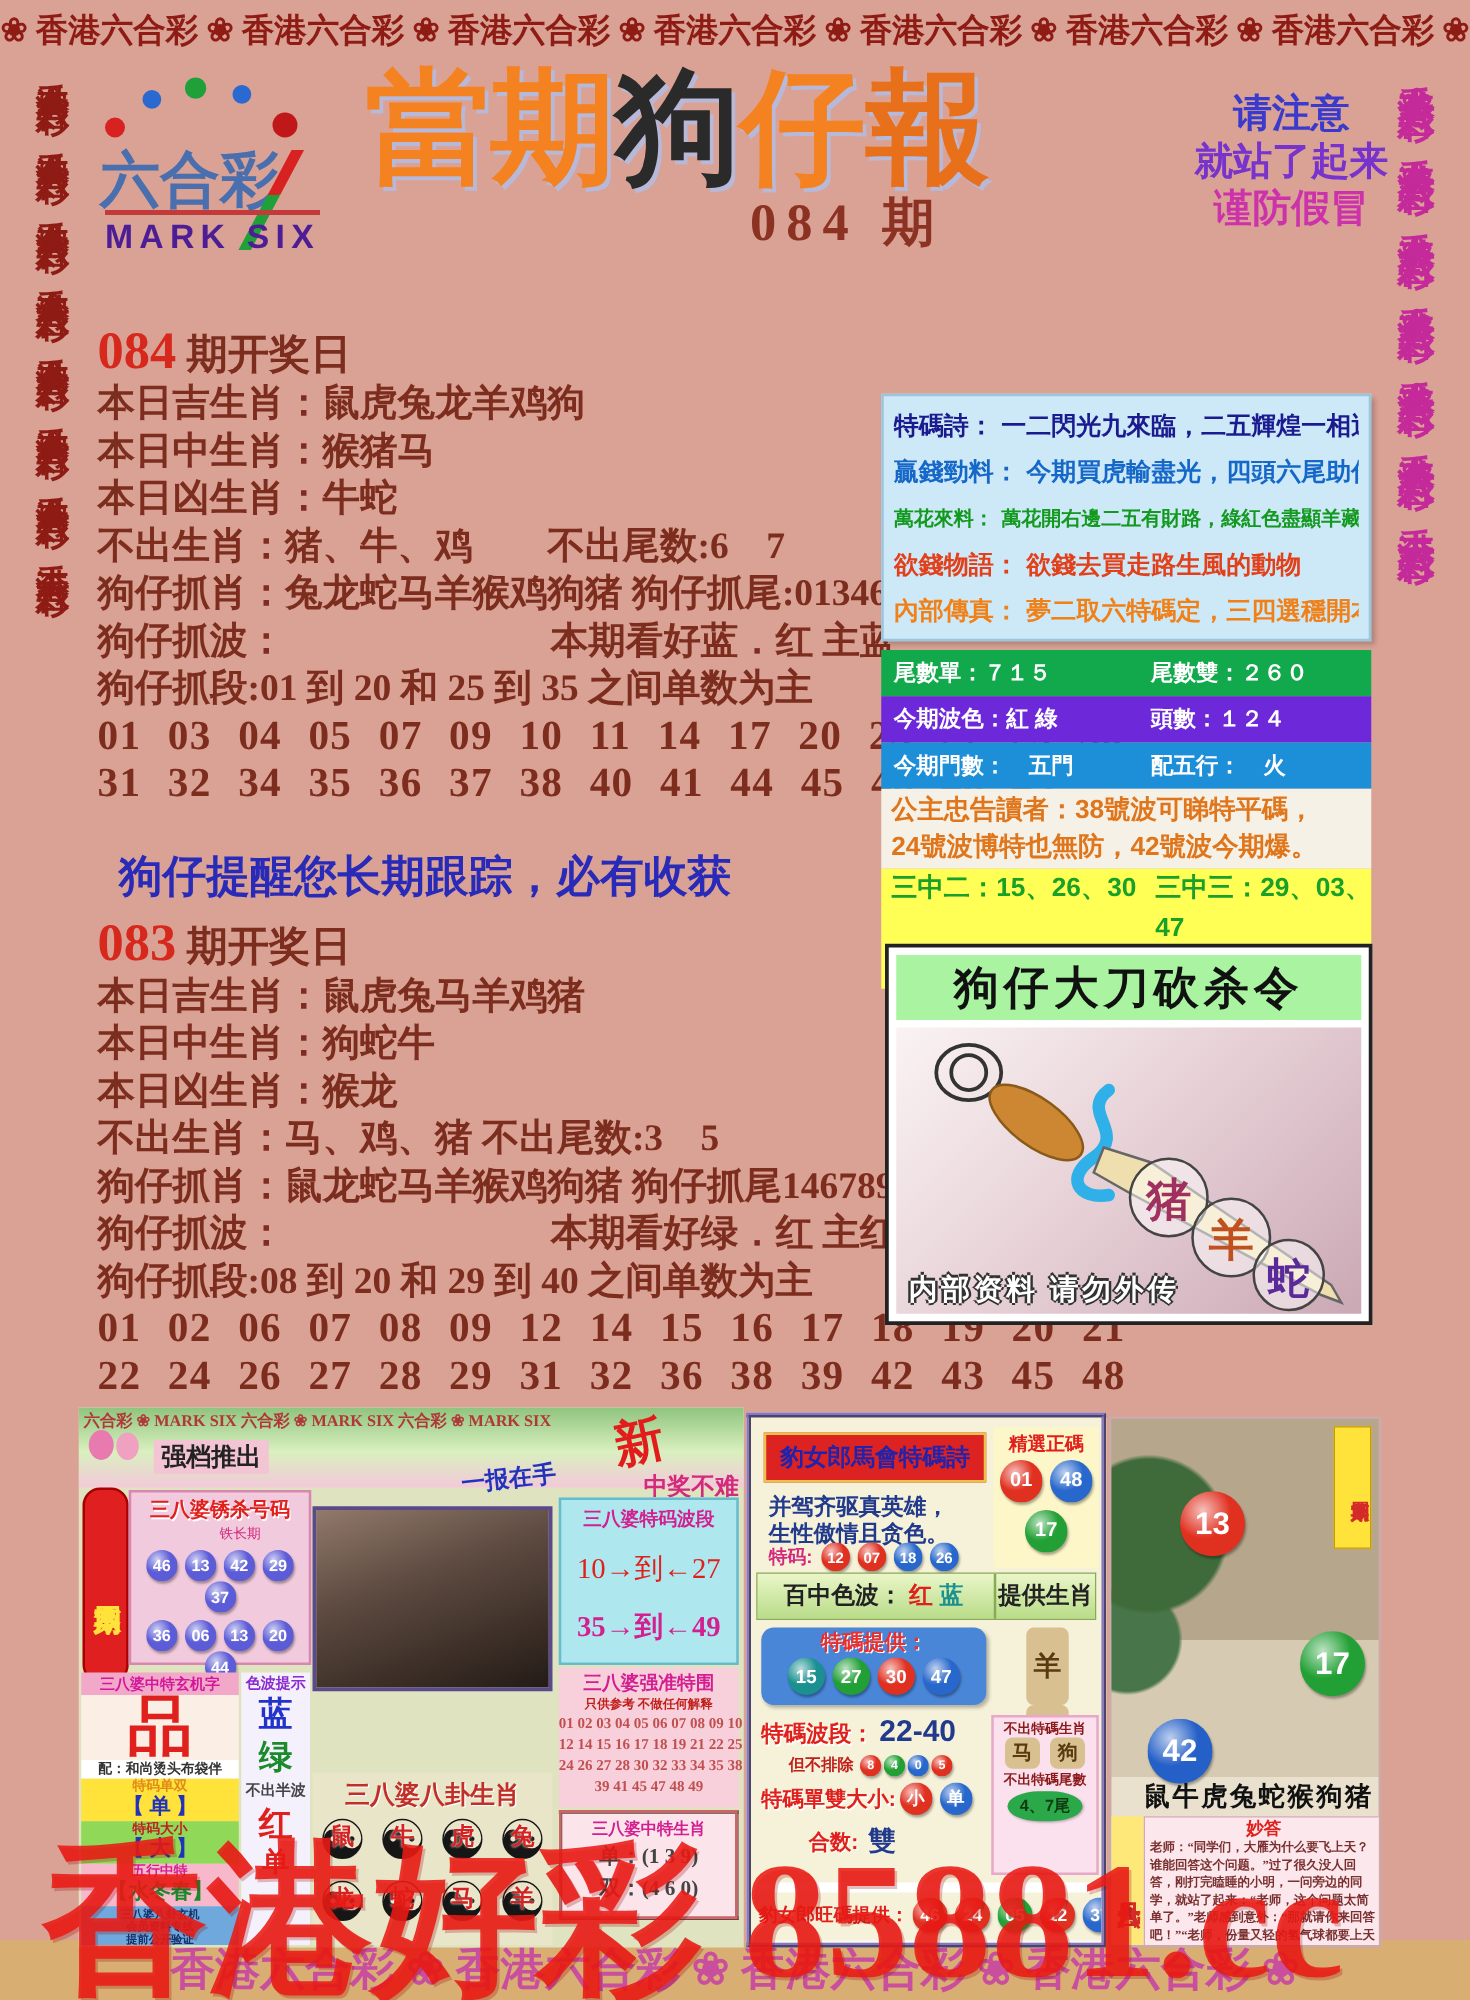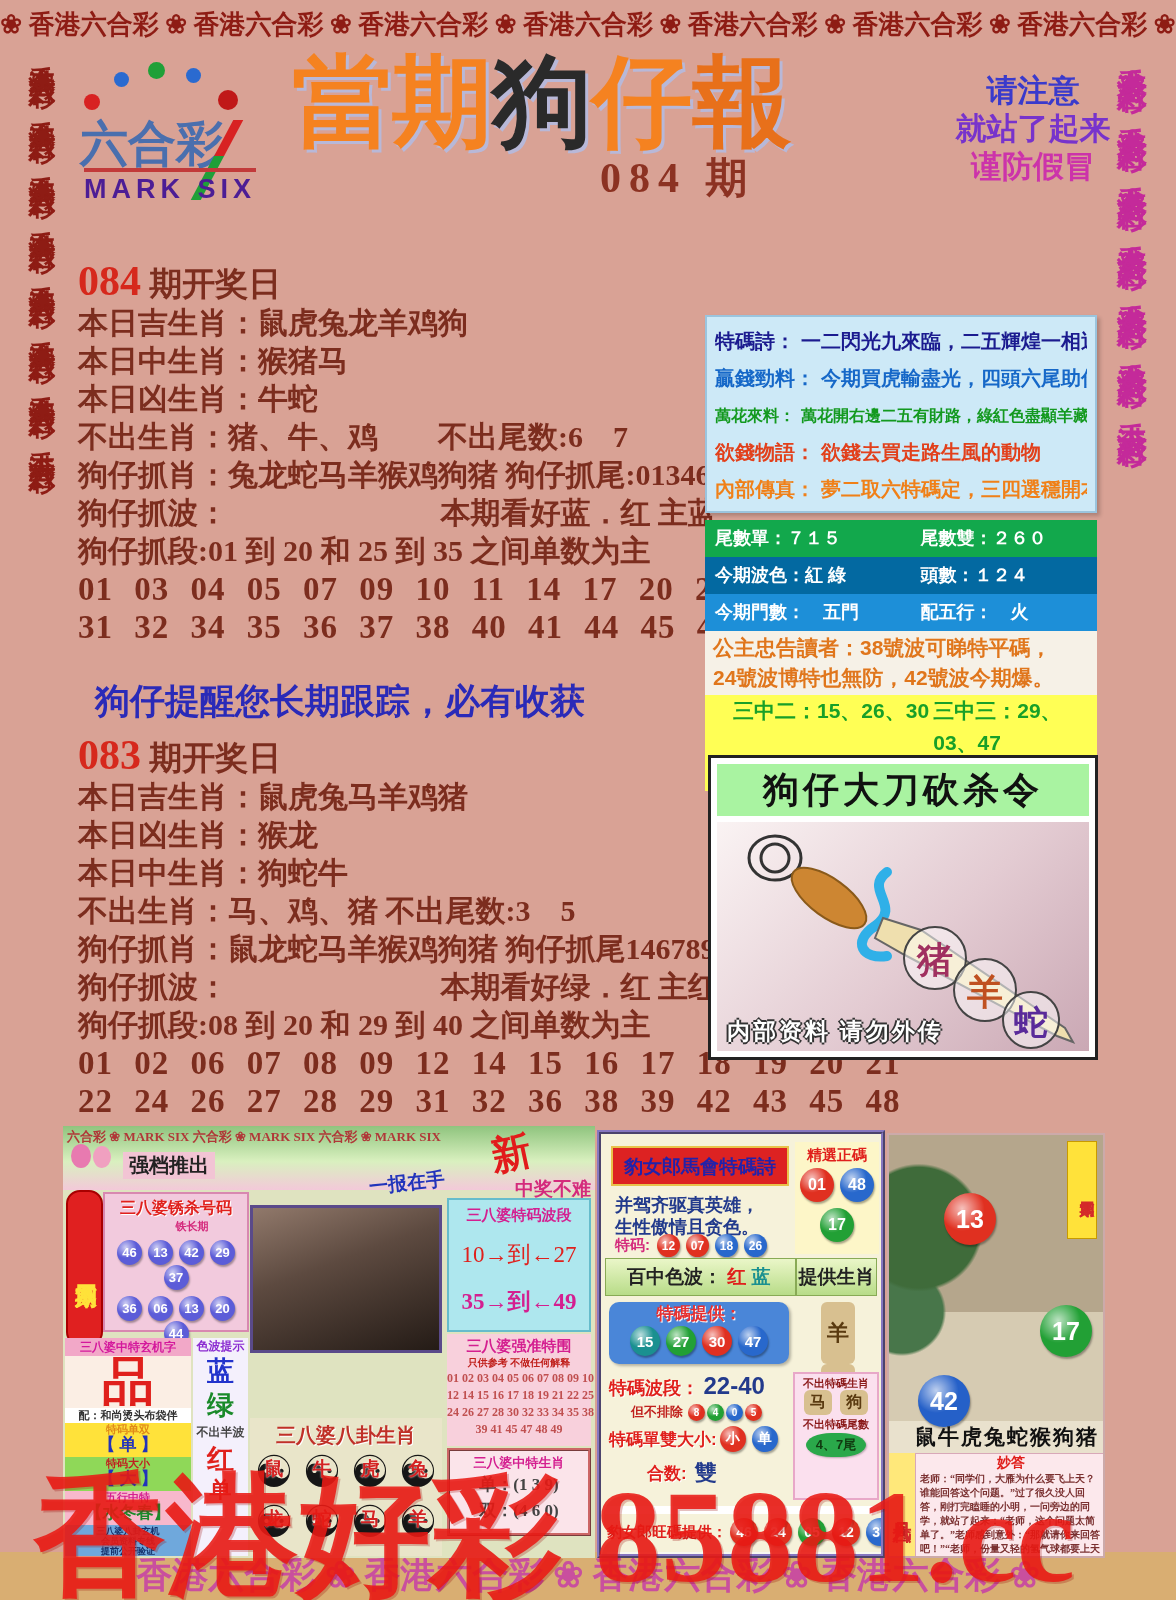--- a/index.html
+++ b/index.html
@@ -42,23 +42,23 @@
     border:2px solid #9bc4dd;box-shadow:3px 3px 4px #00000033;padding:6px 8px;box-sizing:border-box;
     font-family:"Liberation Sans","DejaVu Sans",sans-serif;}
   .pbrow{white-space:nowrap;overflow:hidden;font-weight:900;font-size:20px;line-height:37px;}
   .pbrow:nth-child(3){font-size:16px;}
   .pblabel{margin-right:6px;}
   
   .stats{position:absolute;left:705px;top:520px;width:392px;font-family:"Liberation Sans","DejaVu Sans",sans-serif;}
   .srow{display:flex;height:37px;line-height:37px;font-size:18px;font-weight:900;color:#fff;}
   .srow .c1{width:55%;padding-left:10px;box-sizing:border-box;white-space:nowrap;}
   .srow .c2{width:45%;white-space:nowrap;}
-  .s-green{background:#12a84c;}.s-red{background:#0369a1;}.s-blue{background:#1d8fd8;}
+  .s-green{background:#12a84c;}.s-red{background:#6d28d9;}.s-blue{background:#1d8fd8;}
   .warn{background:#f6f1e7;color:#e0761c;padding:2px 8px;font-size:21px;font-weight:900;line-height:30px;}
-  .syellow{background:#ffff55;color:#18a028;padding-left:20px;}
+  .syellow{background:#ffff55;color:#18a028;}
   .syellow .srowy{display:flex;font-size:21px;font-weight:900;line-height:32px;}
   .syellow .c1{width:55%;padding-left:8px;}.syellow .c2{width:45%;}
   
   .knife{position:absolute;left:708px;top:755px;width:390px;height:305px;background:#fff;border:3px solid #222;box-sizing:border-box;}
   .knife-head{margin:6px;height:52px;background:#a9f3a1;text-align:center;font-size:36px;font-weight:900;
     color:#111;line-height:52px;letter-spacing:4px;}
   .knife-body{position:absolute;left:6px;top:64px;right:6px;bottom:6px;
     background:linear-gradient(135deg,#faf3f3 0%,#e3cbd2 55%,#caa8b4 100%);}
   .knife-foot{position:absolute;left:10px;bottom:4px;font-size:23px;font-weight:900;color:#fff;letter-spacing:3px;
     text-shadow:-2px 0 #333,2px 0 #333,0 -2px #333,0 2px #333;}
@@ -92,21 +92,21 @@
     text-shadow:1px 1px 0 #2a8a2a,-1px -1px 0 #2a8a2a;}
   .al-slogan1{position:absolute;left:306px;top:44px;color:#2233bb;font-size:19px;font-weight:900;transform:rotate(-6deg);}
   .al-slogan2{position:absolute;left:452px;top:50px;color:#d42a7c;font-size:19px;font-weight:900;}
   .balloon{position:absolute;border-radius:50%;}
   .lantern{position:absolute;left:3px;top:64px;width:33px;height:152px;background:#e02020;border-radius:14px;
     border:2px solid #a80000;color:#ffe23a;writing-mode:vertical-rl;text-orientation:upright;
     font-size:22px;font-weight:900;text-align:center;line-height:30px;}
   .killbox{position:absolute;left:40px;top:66px;width:146px;height:140px;background:#f2cadd;border:2px solid #d888b0;box-sizing:border-box;}
   .kill-title{color:#e0201c;font-size:16px;font-weight:900;text-align:center;margin-top:4px;
     text-shadow:1px 1px 0 #fff;}
-  .kill-sub{color:#d42a7c;font-size:11px;font-weight:bold;text-align:center;padding-left:32px;}
+  .kill-sub{color:#d42a7c;font-size:11px;font-weight:normal;text-align:center;padding-left:32px;}
   .kb{text-align:center;margin-top:6px;}
   .photo1{position:absolute;left:187px;top:79px;width:192px;height:148px;border:3px solid #5a4a8a;box-sizing:border-box;
     background:linear-gradient(160deg,#91796b 0%,#5d4a40 40%,#241b16 100%);}
   .cyanbox{position:absolute;left:384px;top:72px;width:144px;height:134px;background:#aee7ee;border:2px solid #66bccc;
     box-sizing:border-box;text-align:center;}
   .cyan-title{color:#d41f90;font-size:15px;font-weight:900;margin-top:6px;}
   .wave1{color:#e0201c;font-size:23px;font-weight:400;margin-top:14px;}
   .wave2{color:#d41f90;font-size:23px;font-weight:900;margin-top:16px;}
   .strongbox{position:absolute;left:384px;top:208px;width:144px;height:112px;background:#f8d0dc;text-align:center;}
   .strong-title{color:#d41f90;font-size:15px;font-weight:900;padding-top:3px;}
@@ -253,22 +253,22 @@
   </div>
 
   <div class="reminder">狗仔提醒您长期跟踪，必有收获</div>
 
   <div class="sec" style="top:732px">
     <div class="h">
       <span class="num">083</span>
       <span>期开奖日</span>
     </div>
     <div class="row">本日吉生肖：鼠虎兔马羊鸡猪</div>
+    <div class="row">本日中生肖：狗蛇牛</div>
     <div class="row">本日凶生肖：猴龙</div>
-    <div class="row">本日中生肖：狗蛇牛</div>
     <div class="row">不出生肖：马、鸡、猪 不出尾数:3　5</div>
     <div class="row">狗仔抓肖：鼠龙蛇马羊猴鸡狗猪 狗仔抓尾146789</div>
     <div class="row wave">
       <span>狗仔抓波：</span>
       <span>本期看好绿．红 主红</span>
     </div>
     <div class="row">狗仔抓段:08 到 20 和 29 到 40 之间单数为主</div>
     <div class="row nums">01 02 06 07 08 09 12 14 15 16 17 18 19 20 21</div>
     <div class="row nums">22 24 26 27 28 29 31 32 36 38 39 42 43 45 48</div>
   </div>

